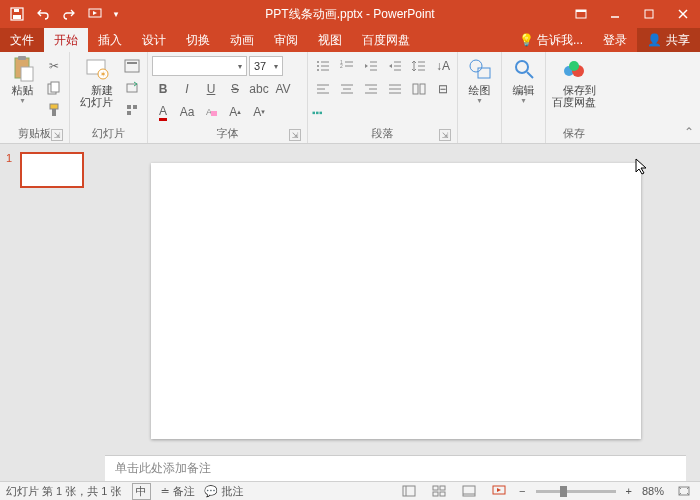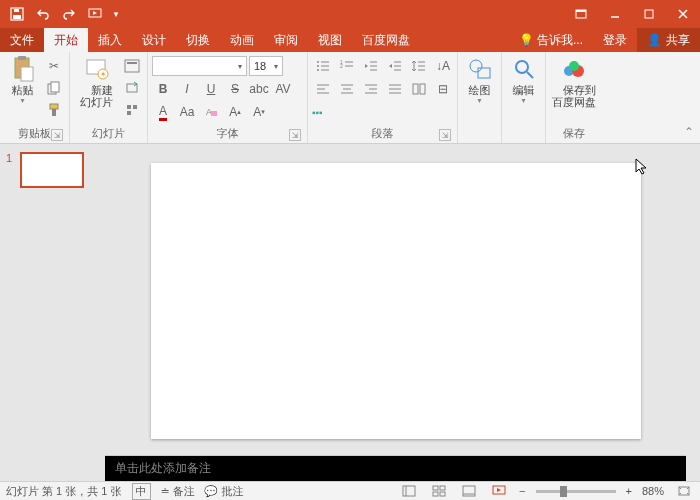--- a/index.html
+++ b/index.html
@@ -33,21 +33,21 @@
 .dd-arrow::after { content: "▾"; margin-left: auto; font-size: 8px; color: #666; }
 .collapse-caret { position: absolute; right: 6px; bottom: 4px; cursor: pointer; color: #888; }
 .workzone { display: flex; height: calc(100% - 28px - 24px - 92px - 19px); background: #e6e6e6; }
 .thumb-panel { width: 105px; padding: 8px 6px; overflow: hidden; }
 .thumb-wrap { display: flex; gap: 4px; }
 .thumb-num { color: #d24726; font-size: 11px; width: 10px; }
 .thumb { width: 64px; height: 36px; background: #fff; border: 2px solid #d24726; }
 .slide-area { flex: 1; display: flex; flex-direction: column; padding: 10px 14px 0 0; }
 .slide-canvas { flex: 1; display: flex; align-items: center; justify-content: center; }
 .slide { background: #fff; box-shadow: 0 1px 3px rgba(0,0,0,0.3); width: 490px; height: 276px; }
-.notes-pane { height: 26px; border-top: 1px solid #ccc; background: #000000; display: flex; align-items: center; padding: 0 10px; color: #888; font-size: 12px; margin-top: 8px; }
+.notes-pane { height: 26px; border-top: 1px solid #ccc; background: #ffffff; display: flex; align-items: center; padding: 0 10px; color: #888; font-size: 12px; margin-top: 8px; }
 .statusbar { height: 19px; background: #f3f3f3; border-top: 1px solid #d0d0d0; display: flex; align-items: center; font-size: 11px; color: #555; padding: 0 6px; gap: 10px; }
 .statusbar .sep { flex: 1; }
 .view-btn { width: 20px; height: 15px; display: flex; align-items: center; justify-content: center; cursor: pointer; }
 .zoom-slider { width: 80px; height: 3px; background: #bbb; position: relative; }
 .zoom-slider .thumb-z { width: 7px; height: 11px; background: #888; position: absolute; top: -4px; left: 30%; }
 svg { display: block; }
 .cursor-ptr { position: absolute; left: 635px; top: 158px; pointer-events: none; }
 </style>
 </head>
 <body>
@@ -72,20 +72,21 @@
         </svg>
       </div>
     <div class="ico">
         <svg width="14" height="14" viewBox="0 0 14 14">
           <rect x="1" y="2" width="12" height="8" fill="none" stroke="#fff"></rect>
           <path d="M5 4 L9 6 L5 8 Z" fill="#fff"></path>
         </svg>
       </div>
     <div class="ico" style="width:12px;color:#fff;font-size:9px">▾</div>
   </div>
+  <div class="title-center">PPT线条动画.pptx - PowerPoint</div>
   <div class="win-controls">
     <div class="wc">
         <svg width="12" height="12" viewBox="0 0 12 12">
           <rect x="1" y="2" width="10" height="8" fill="none" stroke="#fff"></rect>
           <rect x="1" y="2" width="10" height="2" fill="#fff"></rect>
         </svg>
       </div>
     <div class="wc">
         <svg width="12" height="12">
           <line x1="2" y1="9" x2="10" y2="9" stroke="#fff" stroke-width="1.5"></line>
@@ -202,21 +203,21 @@
     <div class="label">
         <span>幻灯片</span>
       </div>
   </div>
 
   <div class="rgroup" style="width:160px">
     <div class="body">
         <div class="col" style="gap:3px;padding-top:2px;width:100%">
       <div class="row">
         <div class="font-combo name dd-arrow"></div>
-        <div class="font-combo size dd-arrow">18</div>
+        <div class="font-combo size dd-arrow">37</div>
       </div>
       <div class="row">
         <div class="small-btn" style="font-weight:bold">B</div>
         <div class="small-btn" style="font-style:italic">I</div>
         <div class="small-btn" style="text-decoration:underline">U</div>
         <div class="small-btn">
               <span style="text-decoration:line-through">S</span>
             </div>
         <div class="small-btn">abc</div>
         <div class="small-btn">AV</div>

